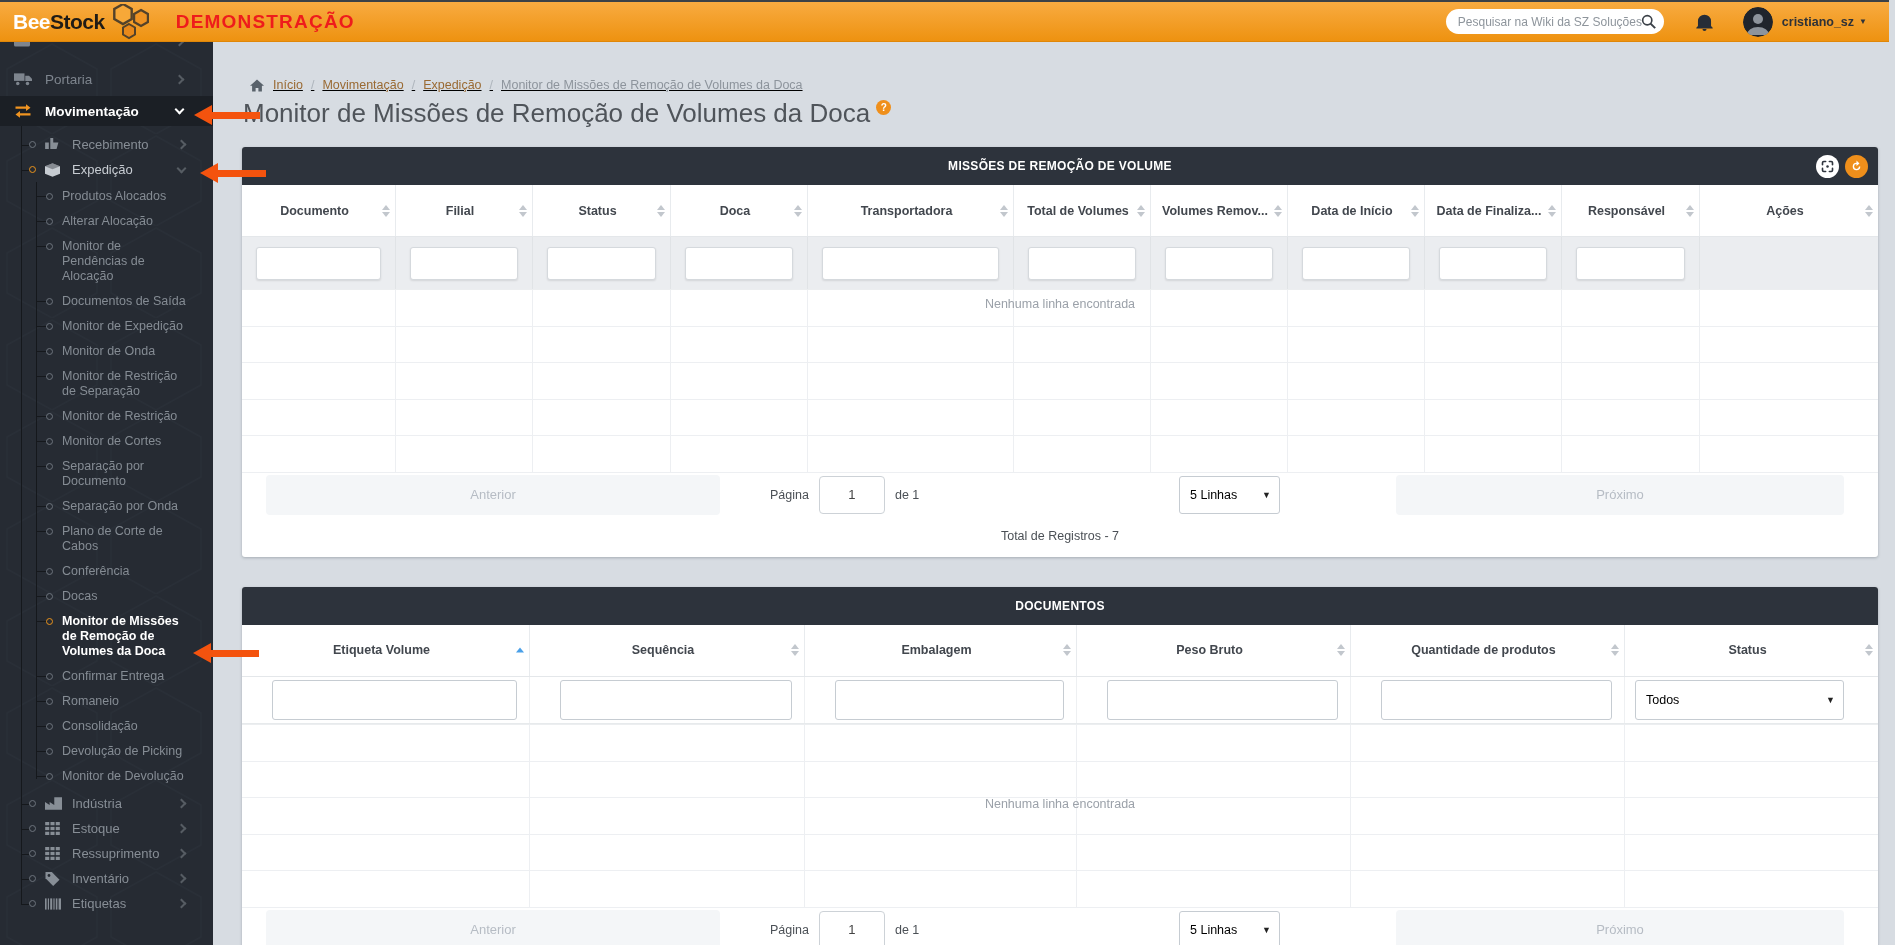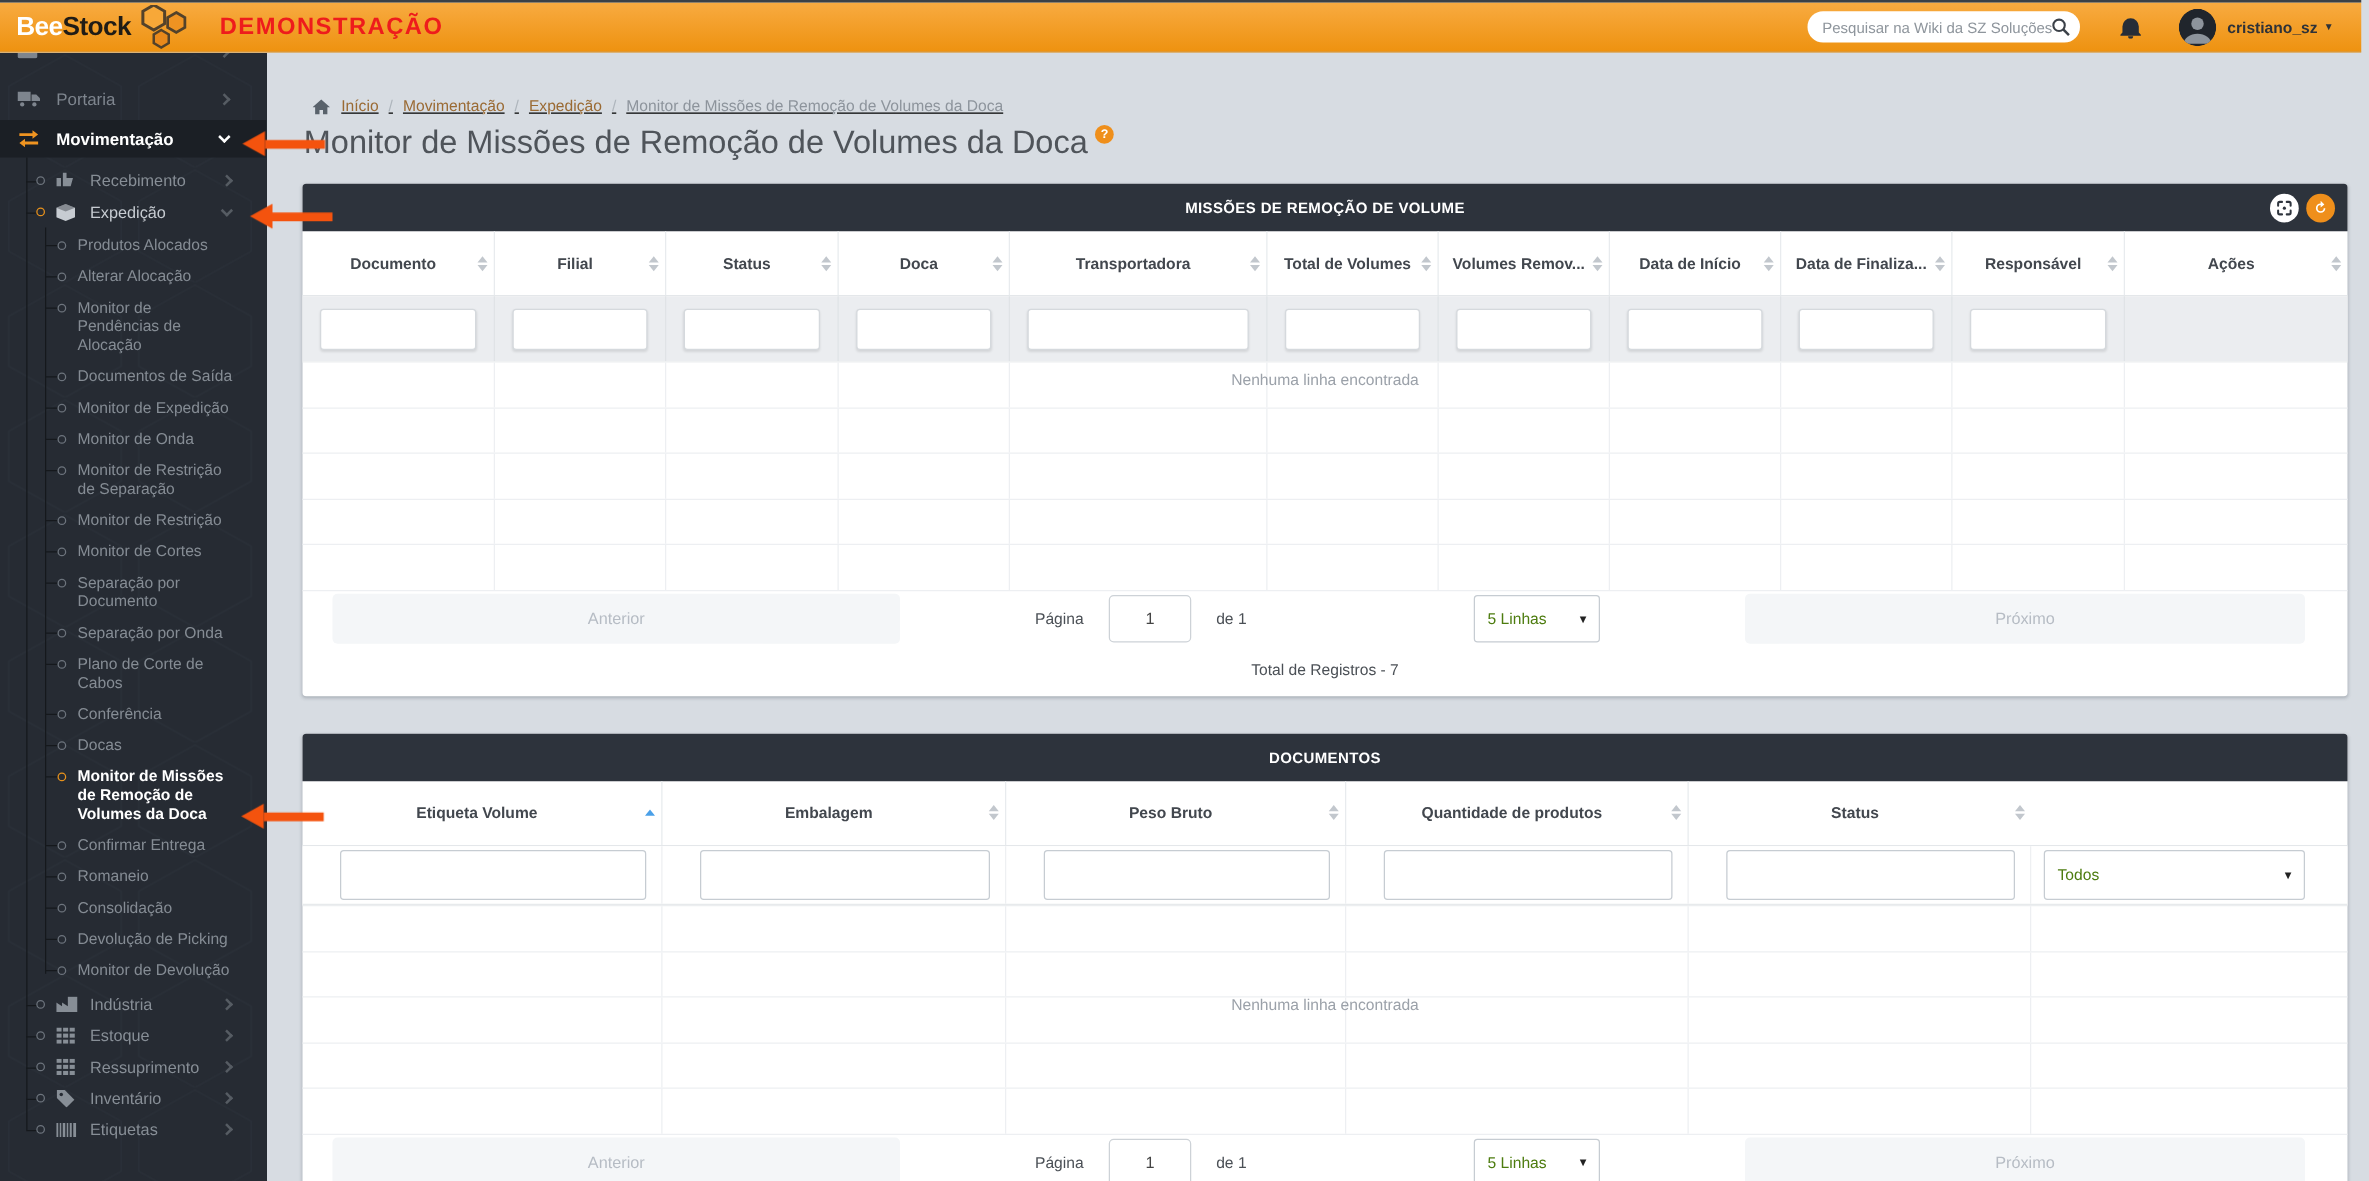--- a/index.html
+++ b/index.html
@@ -89,34 +89,34 @@
   .frow1 { background:#ebedf0; height:52px; }
   .frow1 .fcell { padding:0 14px; border-right:1px solid #e0e3e6; height:100%; display:flex; align-items:center; }
   .frow1 .fcell:last-child { border-right:none; }
   .frow1 input { width:100%; height:33px; border:1px solid #d5d9dd; border-radius:3px; box-shadow:0 1px 2px rgba(0,0,0,.10); outline:none; padding:0 8px; font-size:12.5px; }
   .frow2 { background:#ffffff; height:47px; border-bottom:1px solid #e7eaec; }
   .frow2 .fcell { padding:0 12px 0 30px; border-right:1px solid #eef0f2; height:100%; display:flex; align-items:center; }
   .frow2 .fcell:last-child { border-right:none; padding:0 34px 0 10px; }
   .frow2 input { width:100%; height:40px; border:1px solid #c6ccd2; border-radius:3px; outline:none; padding:0 8px; font-size:12.5px; }
   .selwrap { position:relative; width:100%; }
   .selwrap::after { content:"▼"; position:absolute; right:9px; top:50%; transform:translateY(-50%); font-size:9px; color:#222; pointer-events:none; }
-  .selwrap select { width:100%; height:40px; appearance:none; -webkit-appearance:none; border:1px solid #c6ccd2; border-radius:3px; background:#fff; font-size:12.5px; color:#4d7c0f; padding:0 10px; outline:none; }
+  .selwrap select { width:100%; height:40px; appearance:none; -webkit-appearance:none; border:1px solid #c6ccd2; border-radius:3px; background:#fff; font-size:12.5px; color:#000000; padding:0 10px; outline:none; }
 
   .rows { position:relative; border-top:1px solid #eceef0; }
   .rrow { display:grid; grid-template-columns:var(--cols); height:36.6px; border-bottom:1px solid #edeff2; }
   .cell { border-right:1px solid #edeff2; }
   .cell:last-child { border-right:none; }
   .empty { position:absolute; left:0; right:0; text-align:center; color:#9ba1a9; font-size:12.5px; pointer-events:none; }
   .empty.e1 { top:7px; } .empty.e2 { top:72px; }
 
   .pagi { position:relative; height:40px; margin-top:2px; font-size:12.5px; color:#4b5056; }
   .btn { position:absolute; top:0; height:40px; background:#f4f6f8; border-radius:4px; display:flex; align-items:center; justify-content:center; color:#b6bcc4; font-size:13px; cursor:pointer; }
   .btn.prev { left:24px; width:454px; }
   .btn.next { left:1154px; width:448px; }
-  .pgroup { position:absolute; left:586px; top:0; height:40px; display:flex; align-items:center; gap:20px; }
+  .pgroup { position:absolute; left:528px; top:0; height:40px; display:flex; align-items:center; gap:10px; }
   .pginput { width:66px; height:38px; border:1px solid #cdd2d7; border-radius:4px; text-align:center; font-size:13px; color:#444; outline:none; }
   .sizewrap { position:absolute; left:937px; top:1px; width:101px; }
   .sizewrap select { height:38px; }
   .sizewrap::after { font-size:9px; }
   .total { text-align:center; font-size:12.5px; color:#4b5056; margin-top:14px; padding-bottom:14px; }
 
   
   .arrow { position:fixed; display:flex; align-items:center; z-index:70; pointer-events:none; }
   .arrow .head { width:0; height:0; border-top:10px solid transparent; border-bottom:10px solid transparent; border-right:18px solid #f4530e; }
   .arrow .shaft { width:48px; height:7px; background:#f4530e; }
@@ -582,20 +582,27 @@
       <span class="ptitle">DOCUMENTOS</span>
     </div>
     <div class="hrow" id="t2head">
         <div class="hcell">
           <span>Etiqueta Volume</span>
           <span class="sort">
             <span class="tri-up blue"></span>
           </span>
         </div>
         <div class="hcell">
+          <span>Sequência</span>
+          <span class="sort">
+            <span class="tri-up"></span>
+            <span class="tri-down"></span>
+          </span>
+        </div>
+        <div class="hcell">
           <span>Embalagem</span>
           <span class="sort">
             <span class="tri-up"></span>
             <span class="tri-down"></span>
           </span>
         </div>
         <div class="hcell">
           <span>Peso Bruto</span>
           <span class="sort">
             <span class="tri-up"></span>

